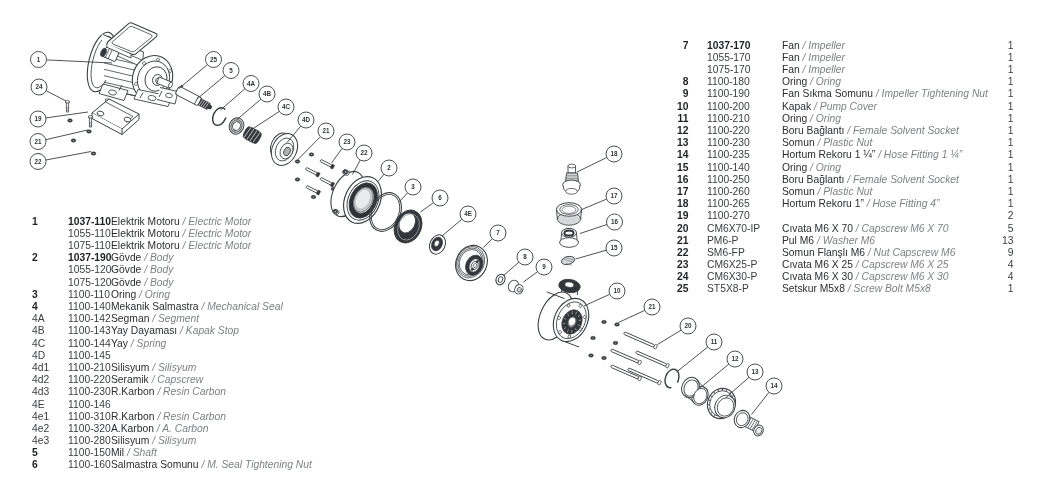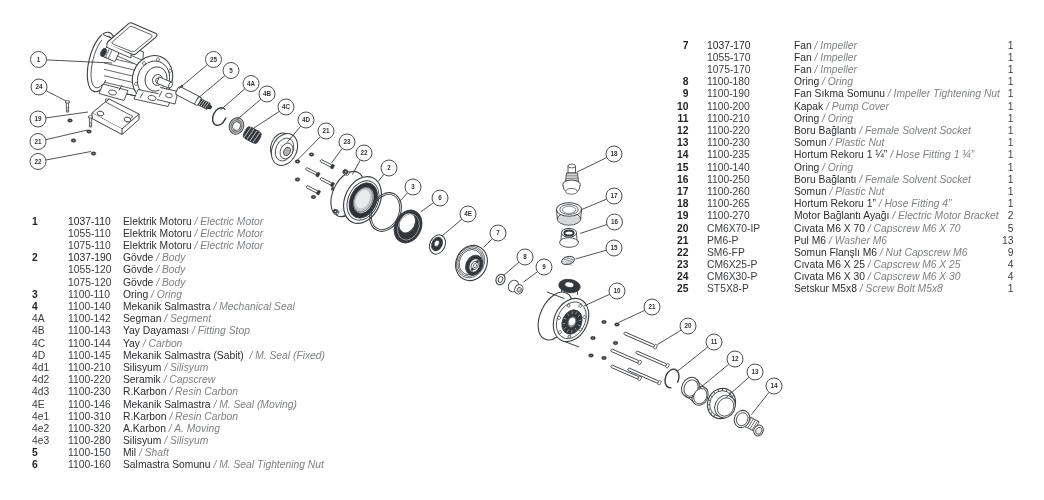--- a/index.html
+++ b/index.html
@@ -2,30 +2,30 @@
 <html><head><meta charset="utf-8"><title>Pump Parts</title><style>
 html,body{margin:0;padding:0;background:#fff;width:1044px;height:500px;overflow:hidden}
 body{font-family:"Liberation Sans",sans-serif;position:relative}
 .lst{position:absolute;font-size:10.3px;line-height:12.19px;white-space:nowrap;color:#2b2d30}
 .row{height:12.19px}
 .row .n{position:absolute;left:0;font-weight:bold;color:#1e2022}
 .row .n.nr{width:18.5px;text-align:right}
 .row .n.reg{font-weight:normal;color:#3a3d40}
 .row span{display:inline-block}
 .row .pn{position:absolute;left:26px;color:#3a3d40}
-.row .pn.b{font-weight:normal;color:#1e2022}
+.row .pn.b{font-weight:bold;color:#1e2022}
 .row .nm{position:absolute;left:93px;color:#2b2d30}
 .row .nm i{color:#7e8184;font-style:italic}
 .row .q{position:absolute;left:310px;width:26px;text-align:right;color:#3a3d40}
 #ll .row{position:relative}
 #rl .row{position:relative}
 #ll .row .pn{left:36px}
-#ll .row .nm{left:91px}
+#ll .row .nm{left:79px}
 #rl .row .pn{left:37px}
-#rl .row .nm{left:124px}
+#rl .row .nm{left:112px}
 #rl .row .q{left:317.5px}
 </style></head>
 <body>
 <svg width="1044" height="500" viewBox="0 0 1044 500" style="position:absolute;left:0;top:0">
     <g>
       <ellipse cx="101.5" cy="62.0" rx="12.5" ry="30.5" transform="rotate(14.0 101.5 62.0)" fill="#fff" stroke="#3c4044" stroke-width="1.10"></ellipse>
       <ellipse cx="102.5" cy="62.0" rx="9.8" ry="26.5" transform="rotate(14.0 102.5 62.0)" fill="#fff" stroke="#3c4044" stroke-width="0.80"></ellipse>
       <path d="M 102 34 L 143 51.5 L 139 97 L 102 90 Z" fill="#fff" stroke="none"></path>
       <line x1="103.0" y1="34.5" x2="143.5" y2="52.0" stroke="#3c4044" stroke-width="1.00"></line>
       <line x1="104.0" y1="89.5" x2="139.0" y2="96.5" stroke="#3c4044" stroke-width="1.00"></line>
@@ -484,61 +484,59 @@
       <span class="nm">Mekanik Salmastra <i>/ Mechanical Seal</i></span>
     </div>
     <div class="row">
       <span class="n reg">4A</span>
       <span class="pn">1100-142</span>
       <span class="nm">Segman <i>/ Segment</i></span>
     </div>
     <div class="row">
       <span class="n reg">4B</span>
       <span class="pn">1100-143</span>
-      <span class="nm">Yay Dayaması <i>/ Fitting Stop</i></span>
+      <span class="nm">Yay Dayaması <i>/ Kapak Stop</i></span>
     </div>
     <div class="row">
       <span class="n reg">4C</span>
       <span class="pn">1100-144</span>
-      <span class="nm">Yay <i>/ Carbon</i></span>
+      <span class="nm">Yay <i>/ Spring</i></span>
     </div>
     <div class="row">
       <span class="n reg">4D</span>
       <span class="pn">1100-145</span>
-      <span class="nm">Mekanik Salmastra (Sabit)&nbsp; <i>/ M. Seal (Fixed)</i></span>
     </div>
     <div class="row">
       <span class="n reg">4d1</span>
       <span class="pn">1100-210</span>
       <span class="nm">Silisyum <i>/ Silisyum</i></span>
     </div>
     <div class="row">
       <span class="n reg">4d2</span>
       <span class="pn">1100-220</span>
       <span class="nm">Seramik <i>/ Capscrew</i></span>
     </div>
     <div class="row">
       <span class="n reg">4d3</span>
       <span class="pn">1100-230</span>
       <span class="nm">R.Karbon <i>/ Resin Carbon</i></span>
     </div>
     <div class="row">
       <span class="n reg">4E</span>
       <span class="pn">1100-146</span>
-      <span class="nm">Mekanik Salmastra <i>/ M. Seal (Moving)</i></span>
     </div>
     <div class="row">
       <span class="n reg">4e1</span>
       <span class="pn">1100-310</span>
       <span class="nm">R.Karbon <i>/ Resin Carbon</i></span>
     </div>
     <div class="row">
       <span class="n reg">4e2</span>
       <span class="pn">1100-320</span>
-      <span class="nm">A.Karbon <i>/ A. Moving</i></span>
+      <span class="nm">A.Karbon <i>/ A. Carbon</i></span>
     </div>
     <div class="row">
       <span class="n reg">4e3</span>
       <span class="pn">1100-280</span>
       <span class="nm">Silisyum <i>/ Silisyum</i></span>
     </div>
     <div class="row">
       <span class="n">5</span>
       <span class="pn">1100-150</span>
       <span class="nm">Mil <i>/ Shaft</i></span>
@@ -630,21 +628,20 @@
     </div>
     <div class="row">
       <span class="n nr">18</span>
       <span class="pn">1100-265</span>
       <span class="nm">Hortum Rekoru 1” <i>/ Hose Fitting 4”</i></span>
       <span class="q">1</span>
     </div>
     <div class="row">
       <span class="n nr">19</span>
       <span class="pn">1100-270</span>
-      <span class="nm">Motor Bağlantı Ayağı <i>/ Electric Motor Bracket</i></span>
       <span class="q">2</span>
     </div>
     <div class="row">
       <span class="n nr">20</span>
       <span class="pn">CM6X70-IP</span>
       <span class="nm">Cıvata M6 X 70 <i>/ Capscrew M6 X 70</i></span>
       <span class="q">5</span>
     </div>
     <div class="row">
       <span class="n nr">21</span>

